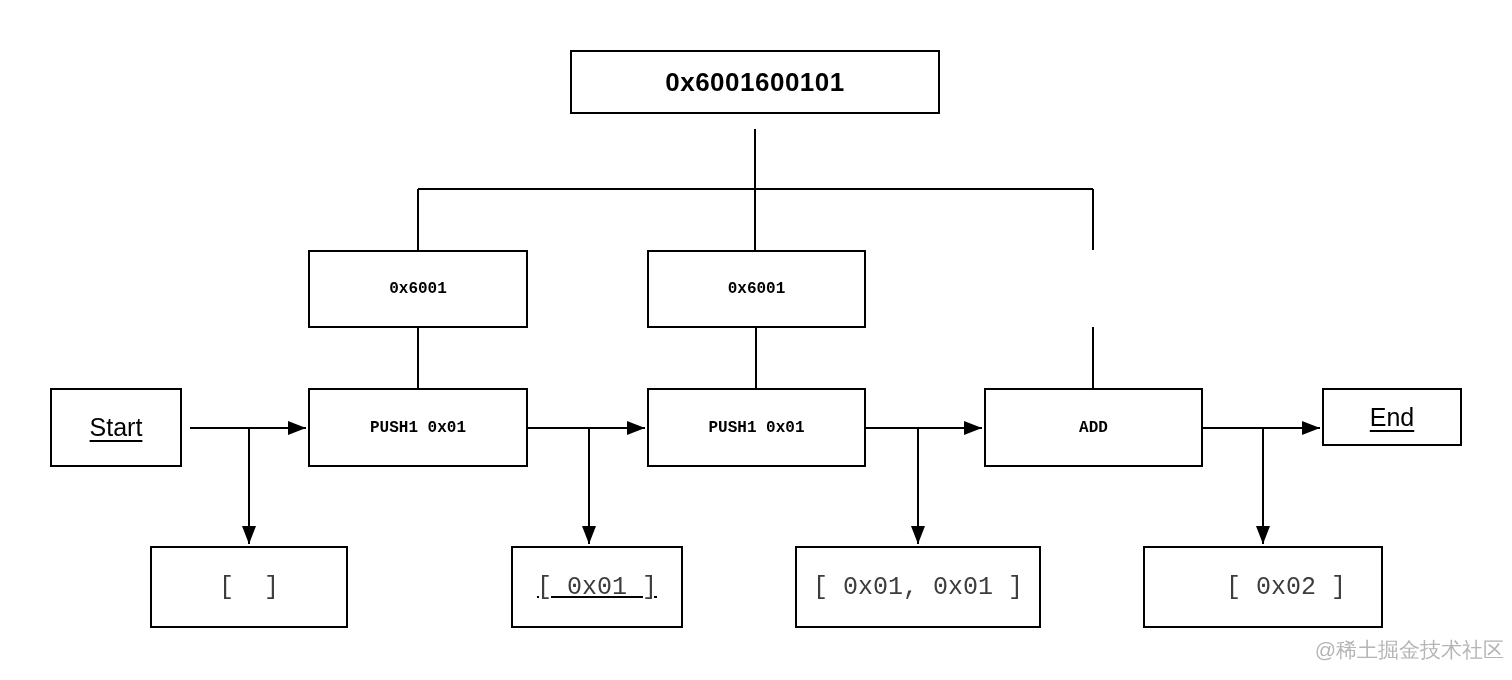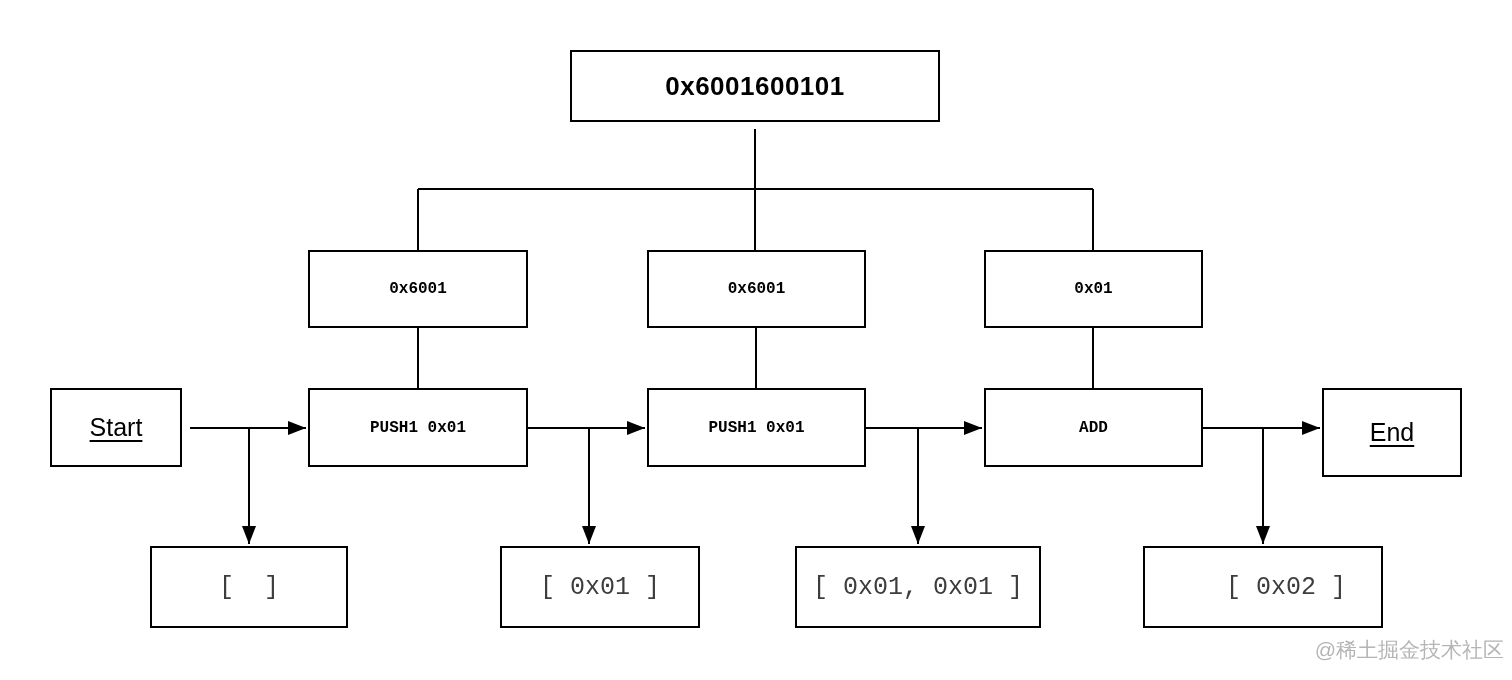--- a/index.html
+++ b/index.html
@@ -78,54 +78,51 @@
     <line x1="528" y1="428" x2="645" y2="428" marker-end="url(#arrowhead)"></line>
     <line x1="866" y1="428" x2="982" y2="428" marker-end="url(#arrowhead)"></line>
     <line x1="1203" y1="428" x2="1320" y2="428" marker-end="url(#arrowhead)"></line>
 
     <line x1="249" y1="428" x2="249" y2="544" marker-end="url(#arrowhead)"></line>
     <line x1="589" y1="428" x2="589" y2="544" marker-end="url(#arrowhead)"></line>
     <line x1="918" y1="428" x2="918" y2="544" marker-end="url(#arrowhead)"></line>
     <line x1="1263" y1="428" x2="1263" y2="544" marker-end="url(#arrowhead)"></line>
   </svg>
 
-  <div class="box" style="left:570px;top:50px;width:370px;height:72px;">
+  <div class="box" style="left:570px;top:50px;width:370px;height:64px;">
     <span class="bytecode-label">0x6001600101</span>
   </div>
 
   <div class="box" style="left:308px;top:250px;width:220px;height:78px;">
     <span class="op-label">0x6001</span>
   </div>
   <div class="box" style="left:647px;top:250px;width:219px;height:78px;">
     <span class="op-label">0x6001</span>
-  </div>
-  <div class="box" style="left:984px;top:250px;width:219px;height:78px;">
-    <span class="op-label">0x01</span>
   </div>
 
   <div class="box" style="left:50px;top:388px;width:132px;height:79px;">
     <span class="terminal-label">Start</span>
   </div>
   <div class="box" style="left:308px;top:388px;width:220px;height:79px;">
     <span class="op-label">PUSH1 0x01</span>
   </div>
   <div class="box" style="left:647px;top:388px;width:219px;height:79px;">
     <span class="op-label">PUSH1 0x01</span>
   </div>
   <div class="box" style="left:984px;top:388px;width:219px;height:79px;">
     <span class="op-label">ADD</span>
   </div>
-  <div class="box" style="left:1322px;top:388px;width:140px;height:89px;">
+  <div class="box" style="left:1322px;top:388px;width:140px;height:58px;">
     <span class="terminal-label">End</span>
   </div>
 
   <div class="box" style="left:150px;top:546px;width:198px;height:82px;">
     <span class="stack-label">[  ]</span>
   </div>
-  <div class="box" style="left:500px;top:546px;width:200px;height:82px;">
+  <div class="box" style="left:511px;top:546px;width:172px;height:82px;text-decoration:underline;">
     <span class="stack-label">[ 0x01 ]</span>
   </div>
   <div class="box" style="left:795px;top:546px;width:246px;height:82px;justify-content:center;">
     <span class="stack-label">[ 0x01, 0x01 ]</span>
   </div>
   <div class="box" style="left:1143px;top:546px;width:240px;height:82px;padding-left:46px;">
     <span class="stack-label">[ 0x02 ]</span>
   </div>
 
   <div class="watermark">@稀土掘金技术社区</div>

